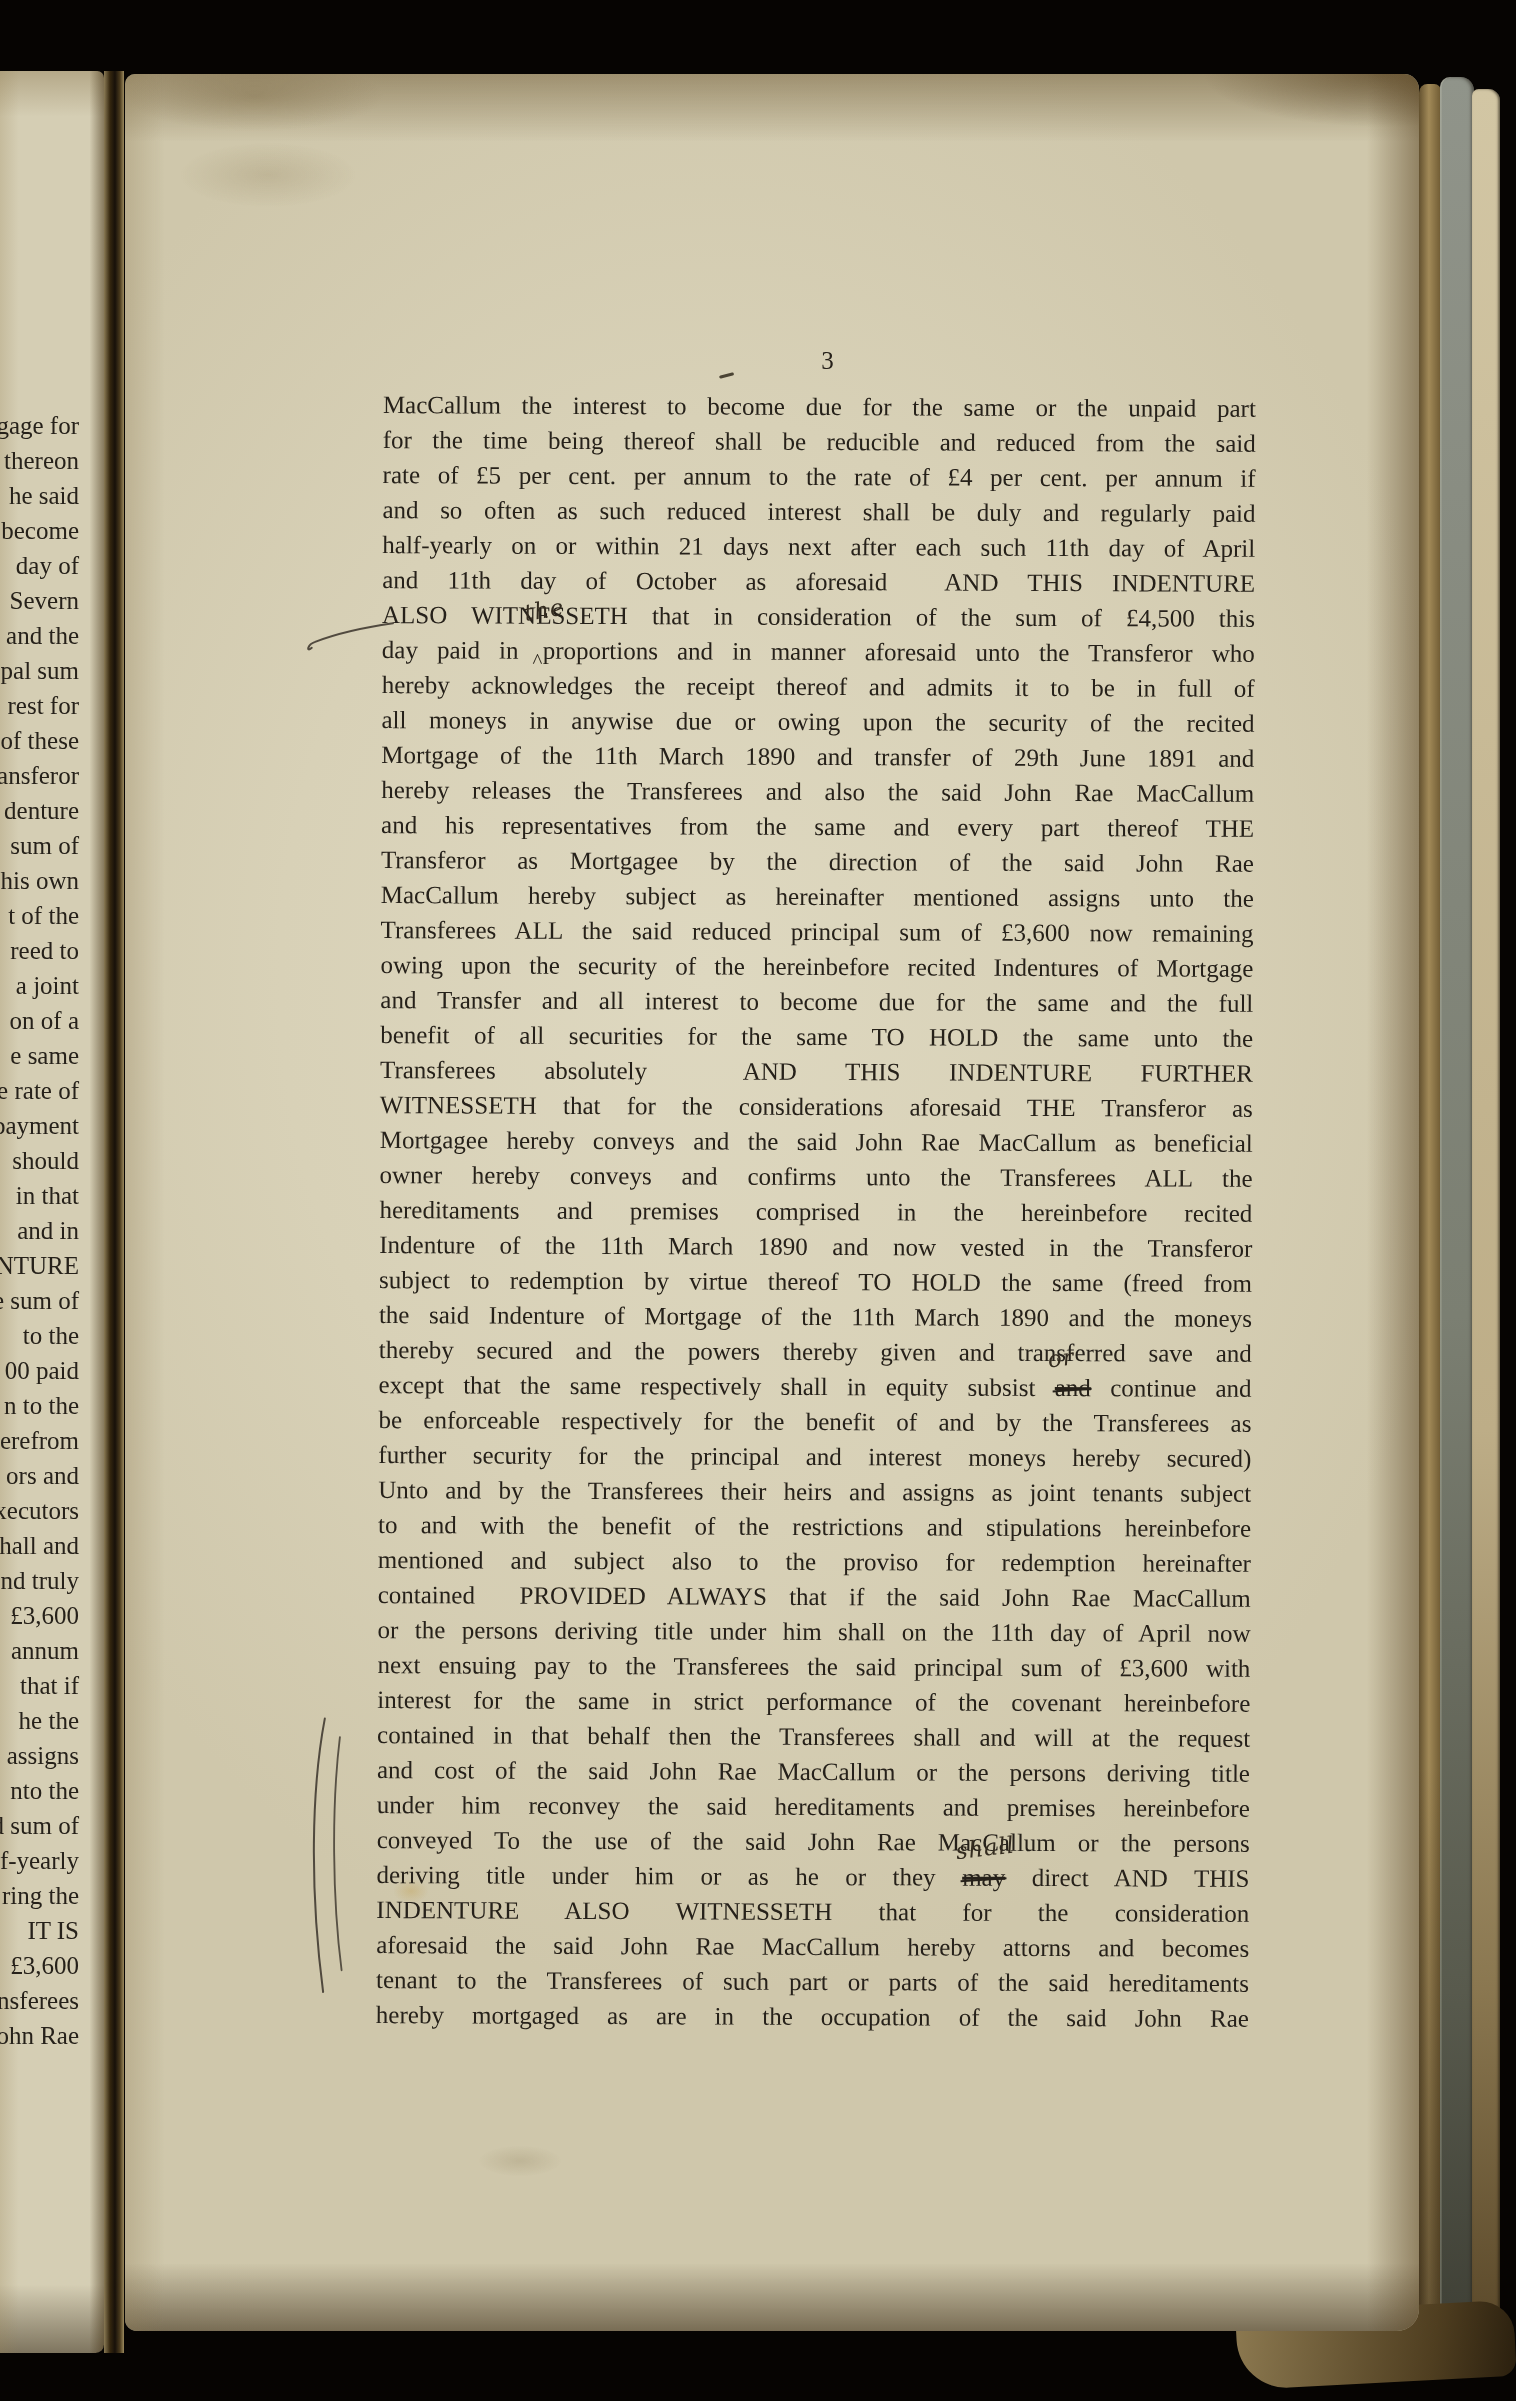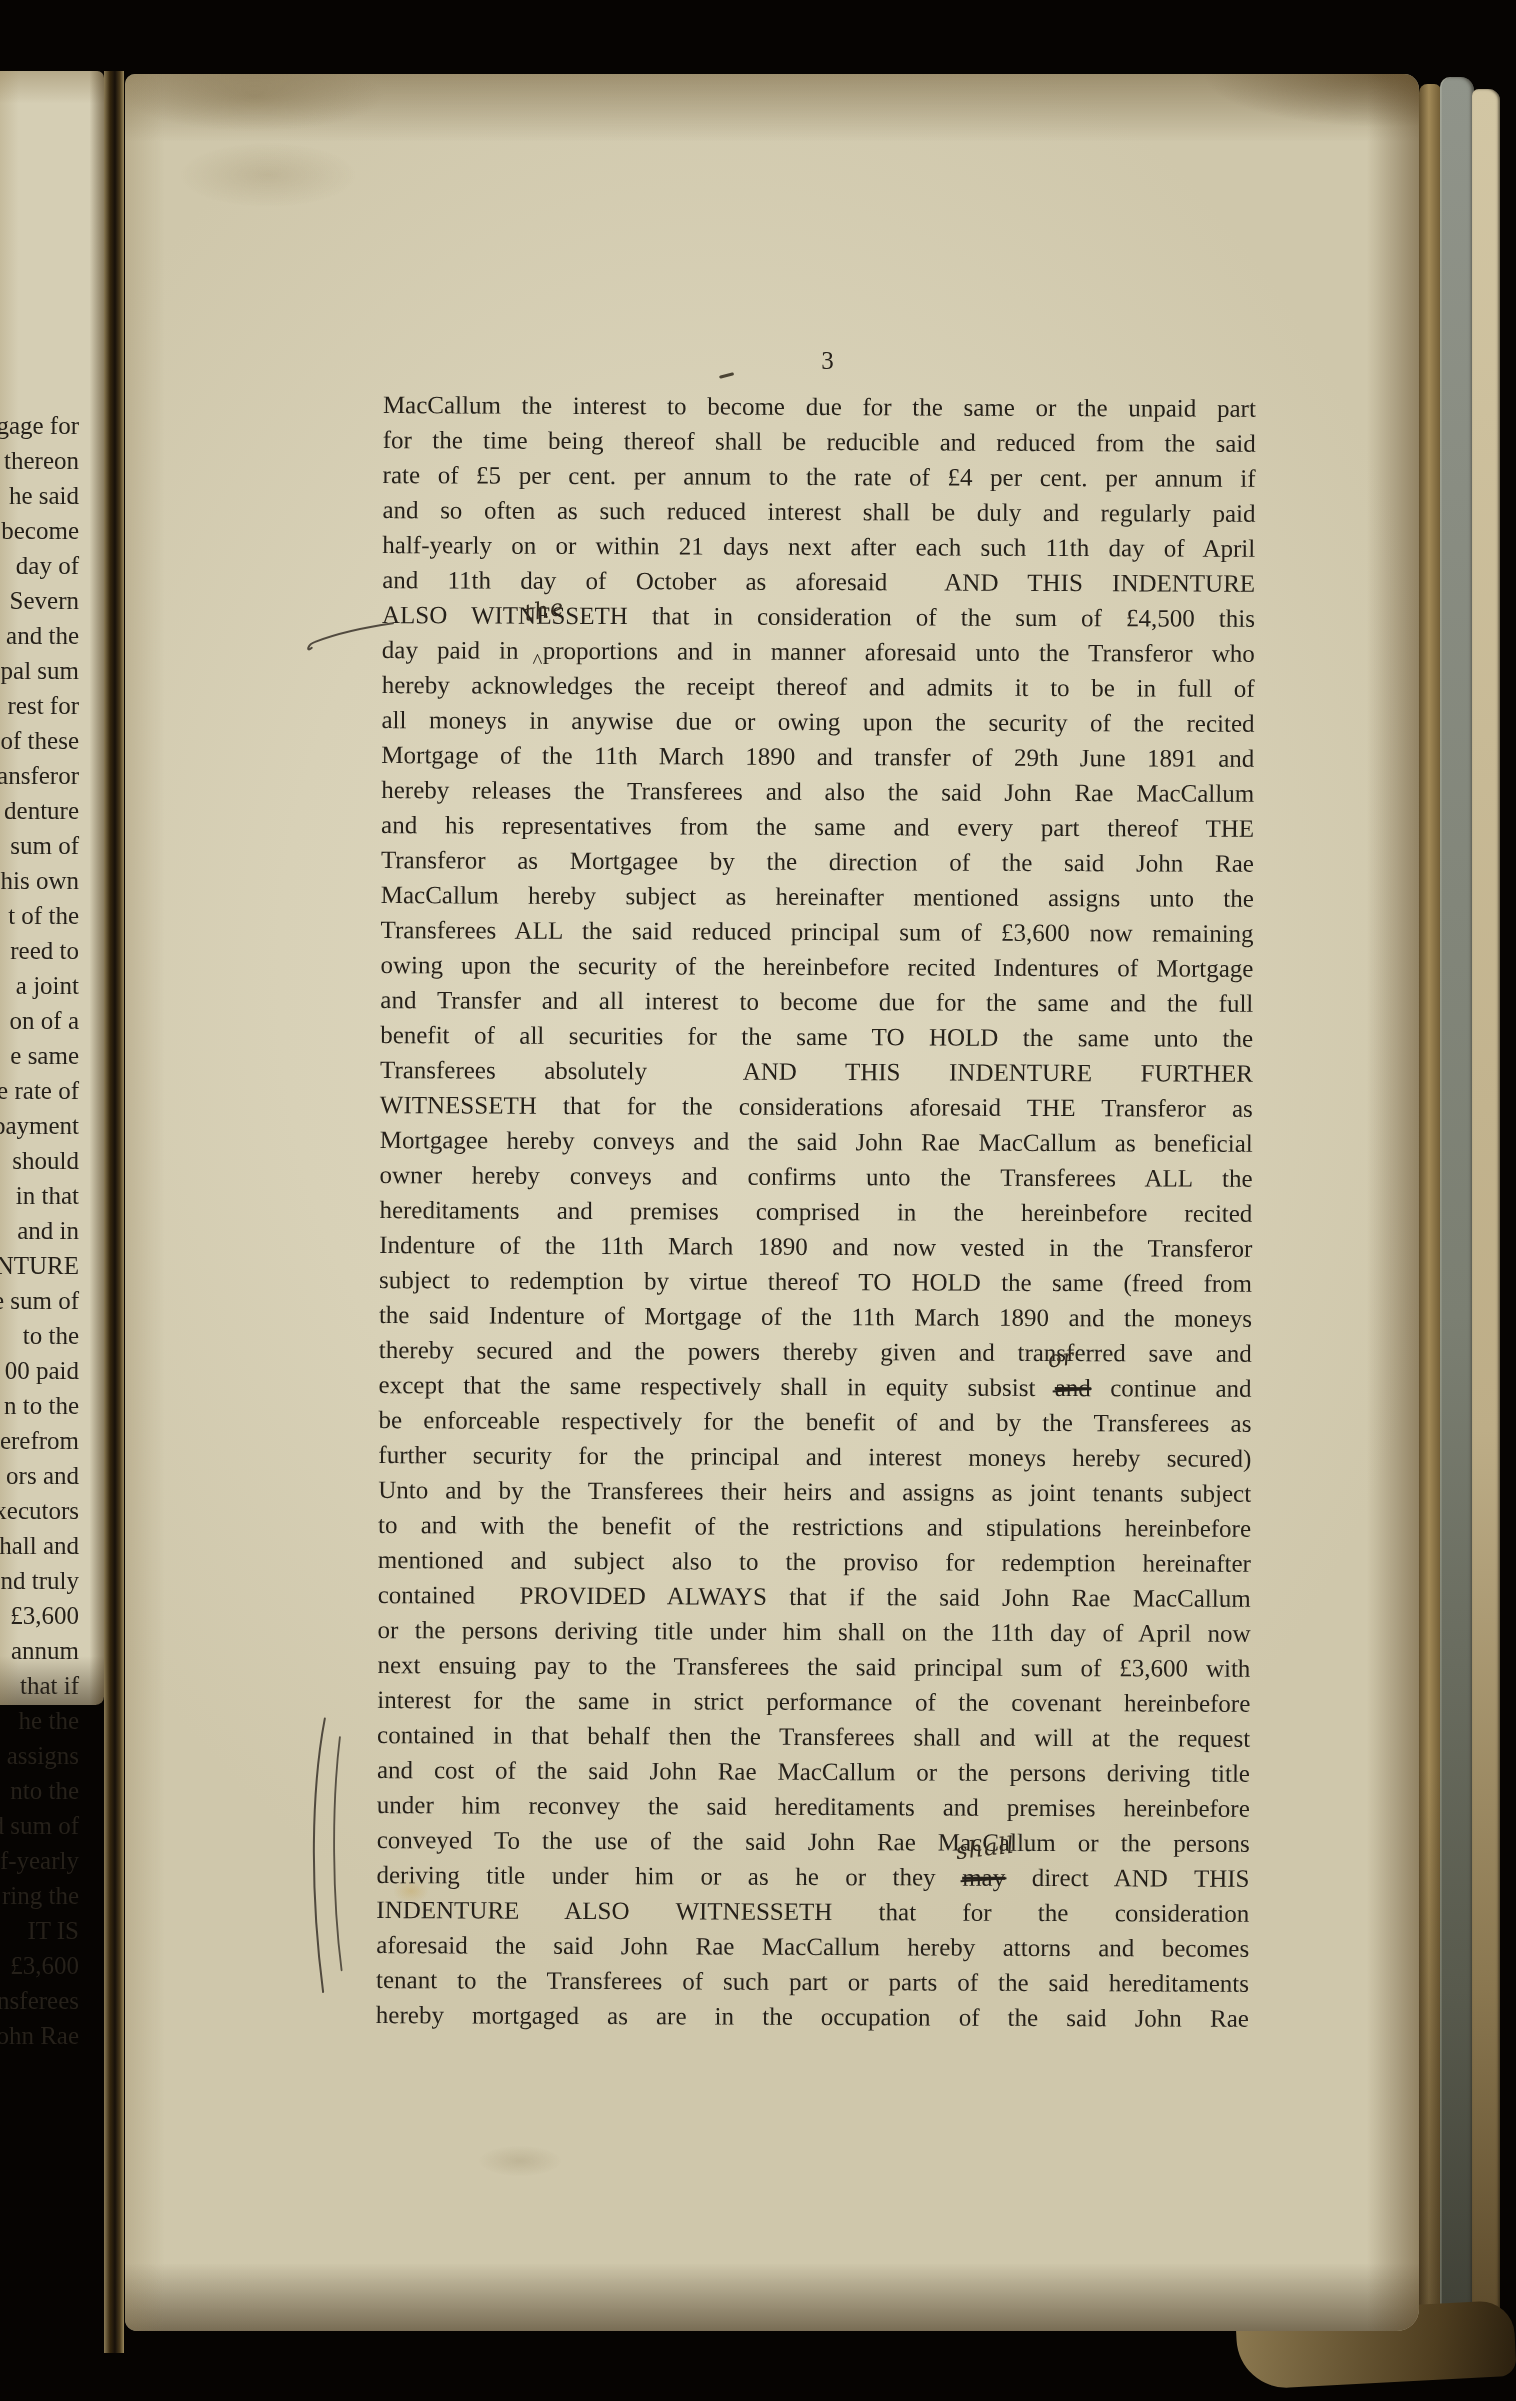--- a/index.html
+++ b/index.html
@@ -1,20 +1,20 @@
 <!DOCTYPE html>
 <html style="font-size:13.5px"><head>
 <meta charset="utf-8">
 <style>
   html,body{margin:0;padding:0;background:#060402;}
   .scene{position:relative;width:1516px;height:2401px;background:#060402;overflow:hidden;
          font-family:"Liberation Serif",serif;color:#26211a;}
 
   
-  .left-page{position:absolute;left:0;top:71px;width:104px;height:1634px;
+  .left-page{position:absolute;left:0;top:71px;width:104px;height:2282px;
     background:linear-gradient(to right, rgba(150,130,85,.25), rgba(0,0,0,0) 18%),
                linear-gradient(to left, rgba(70,52,22,.55), rgba(70,52,22,0) 14%),
                linear-gradient(to bottom, rgba(120,98,55,.35), rgba(0,0,0,0) 2%, rgba(0,0,0,0) 97%, rgba(40,28,10,.5)),
                #d5ceb4;
     border-radius:0 6.7px 8.4px 0;}
   .left-frags{position:absolute;top:337px;right:25px;font-size:25px;line-height:35px;}
   .fline{height:35px;text-align:right;white-space:nowrap;}
 
   
   .gutter{position:absolute;left:104px;top:71px;width:20px;height:2282px;

